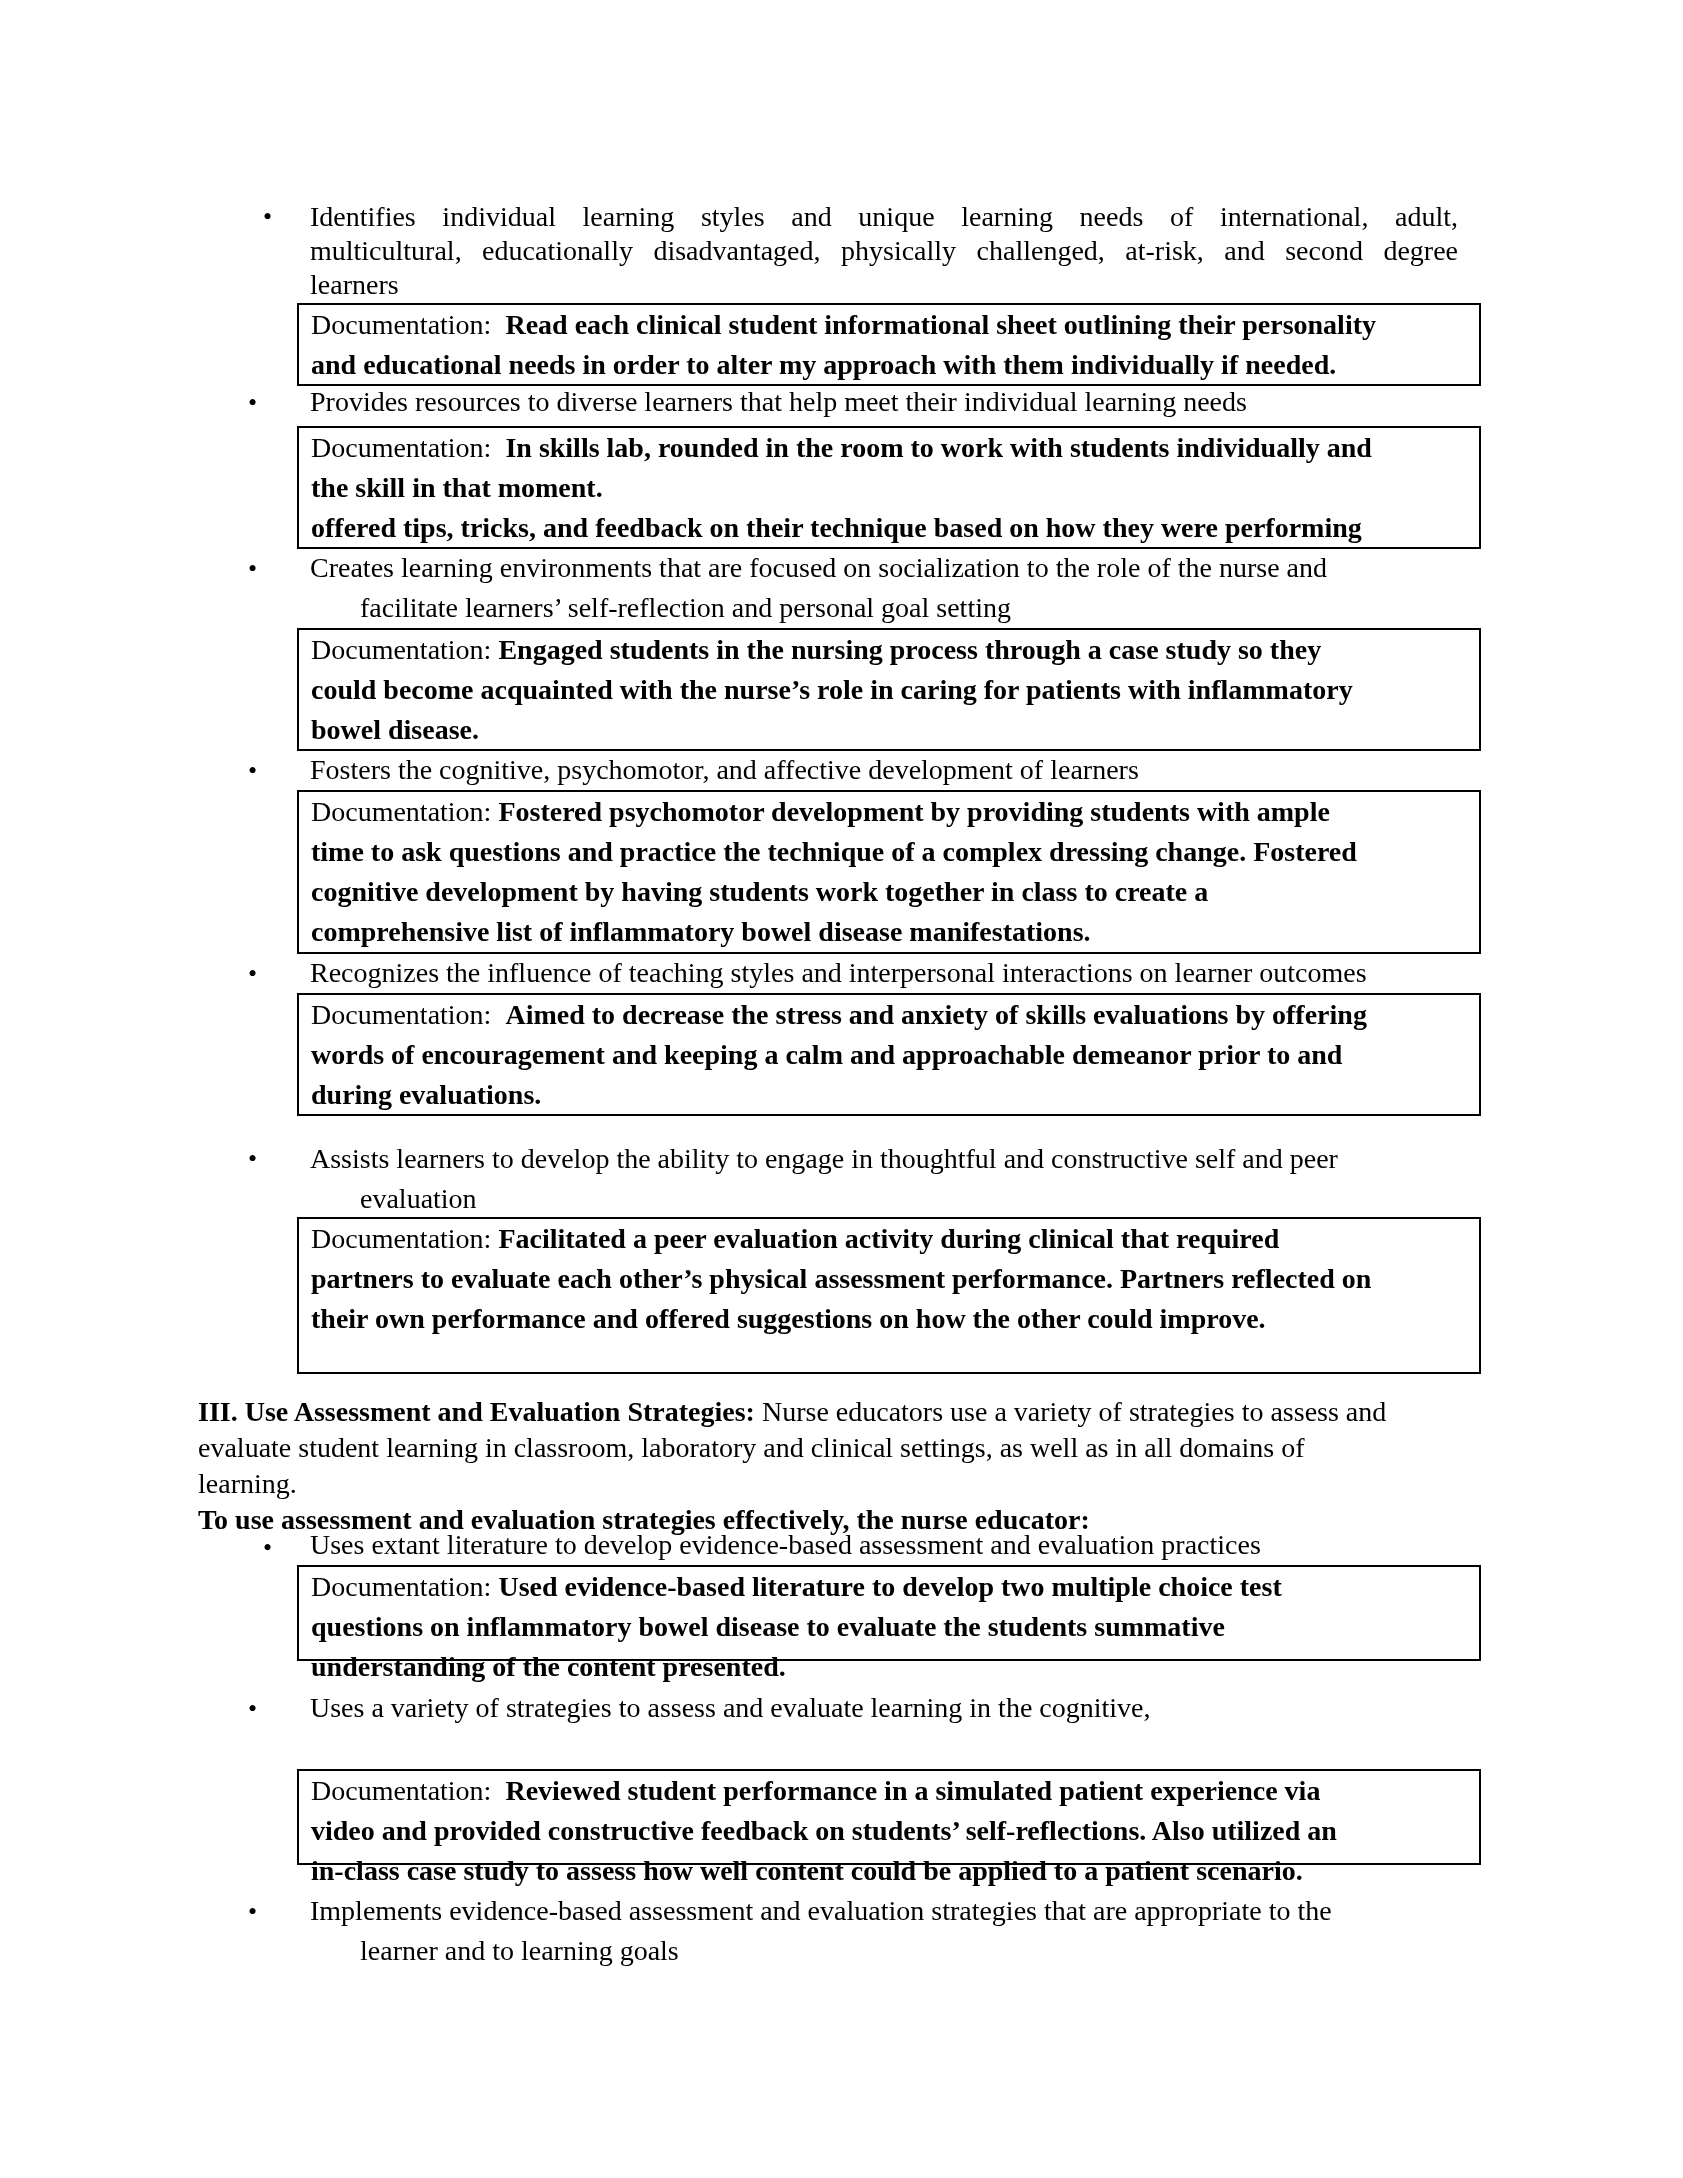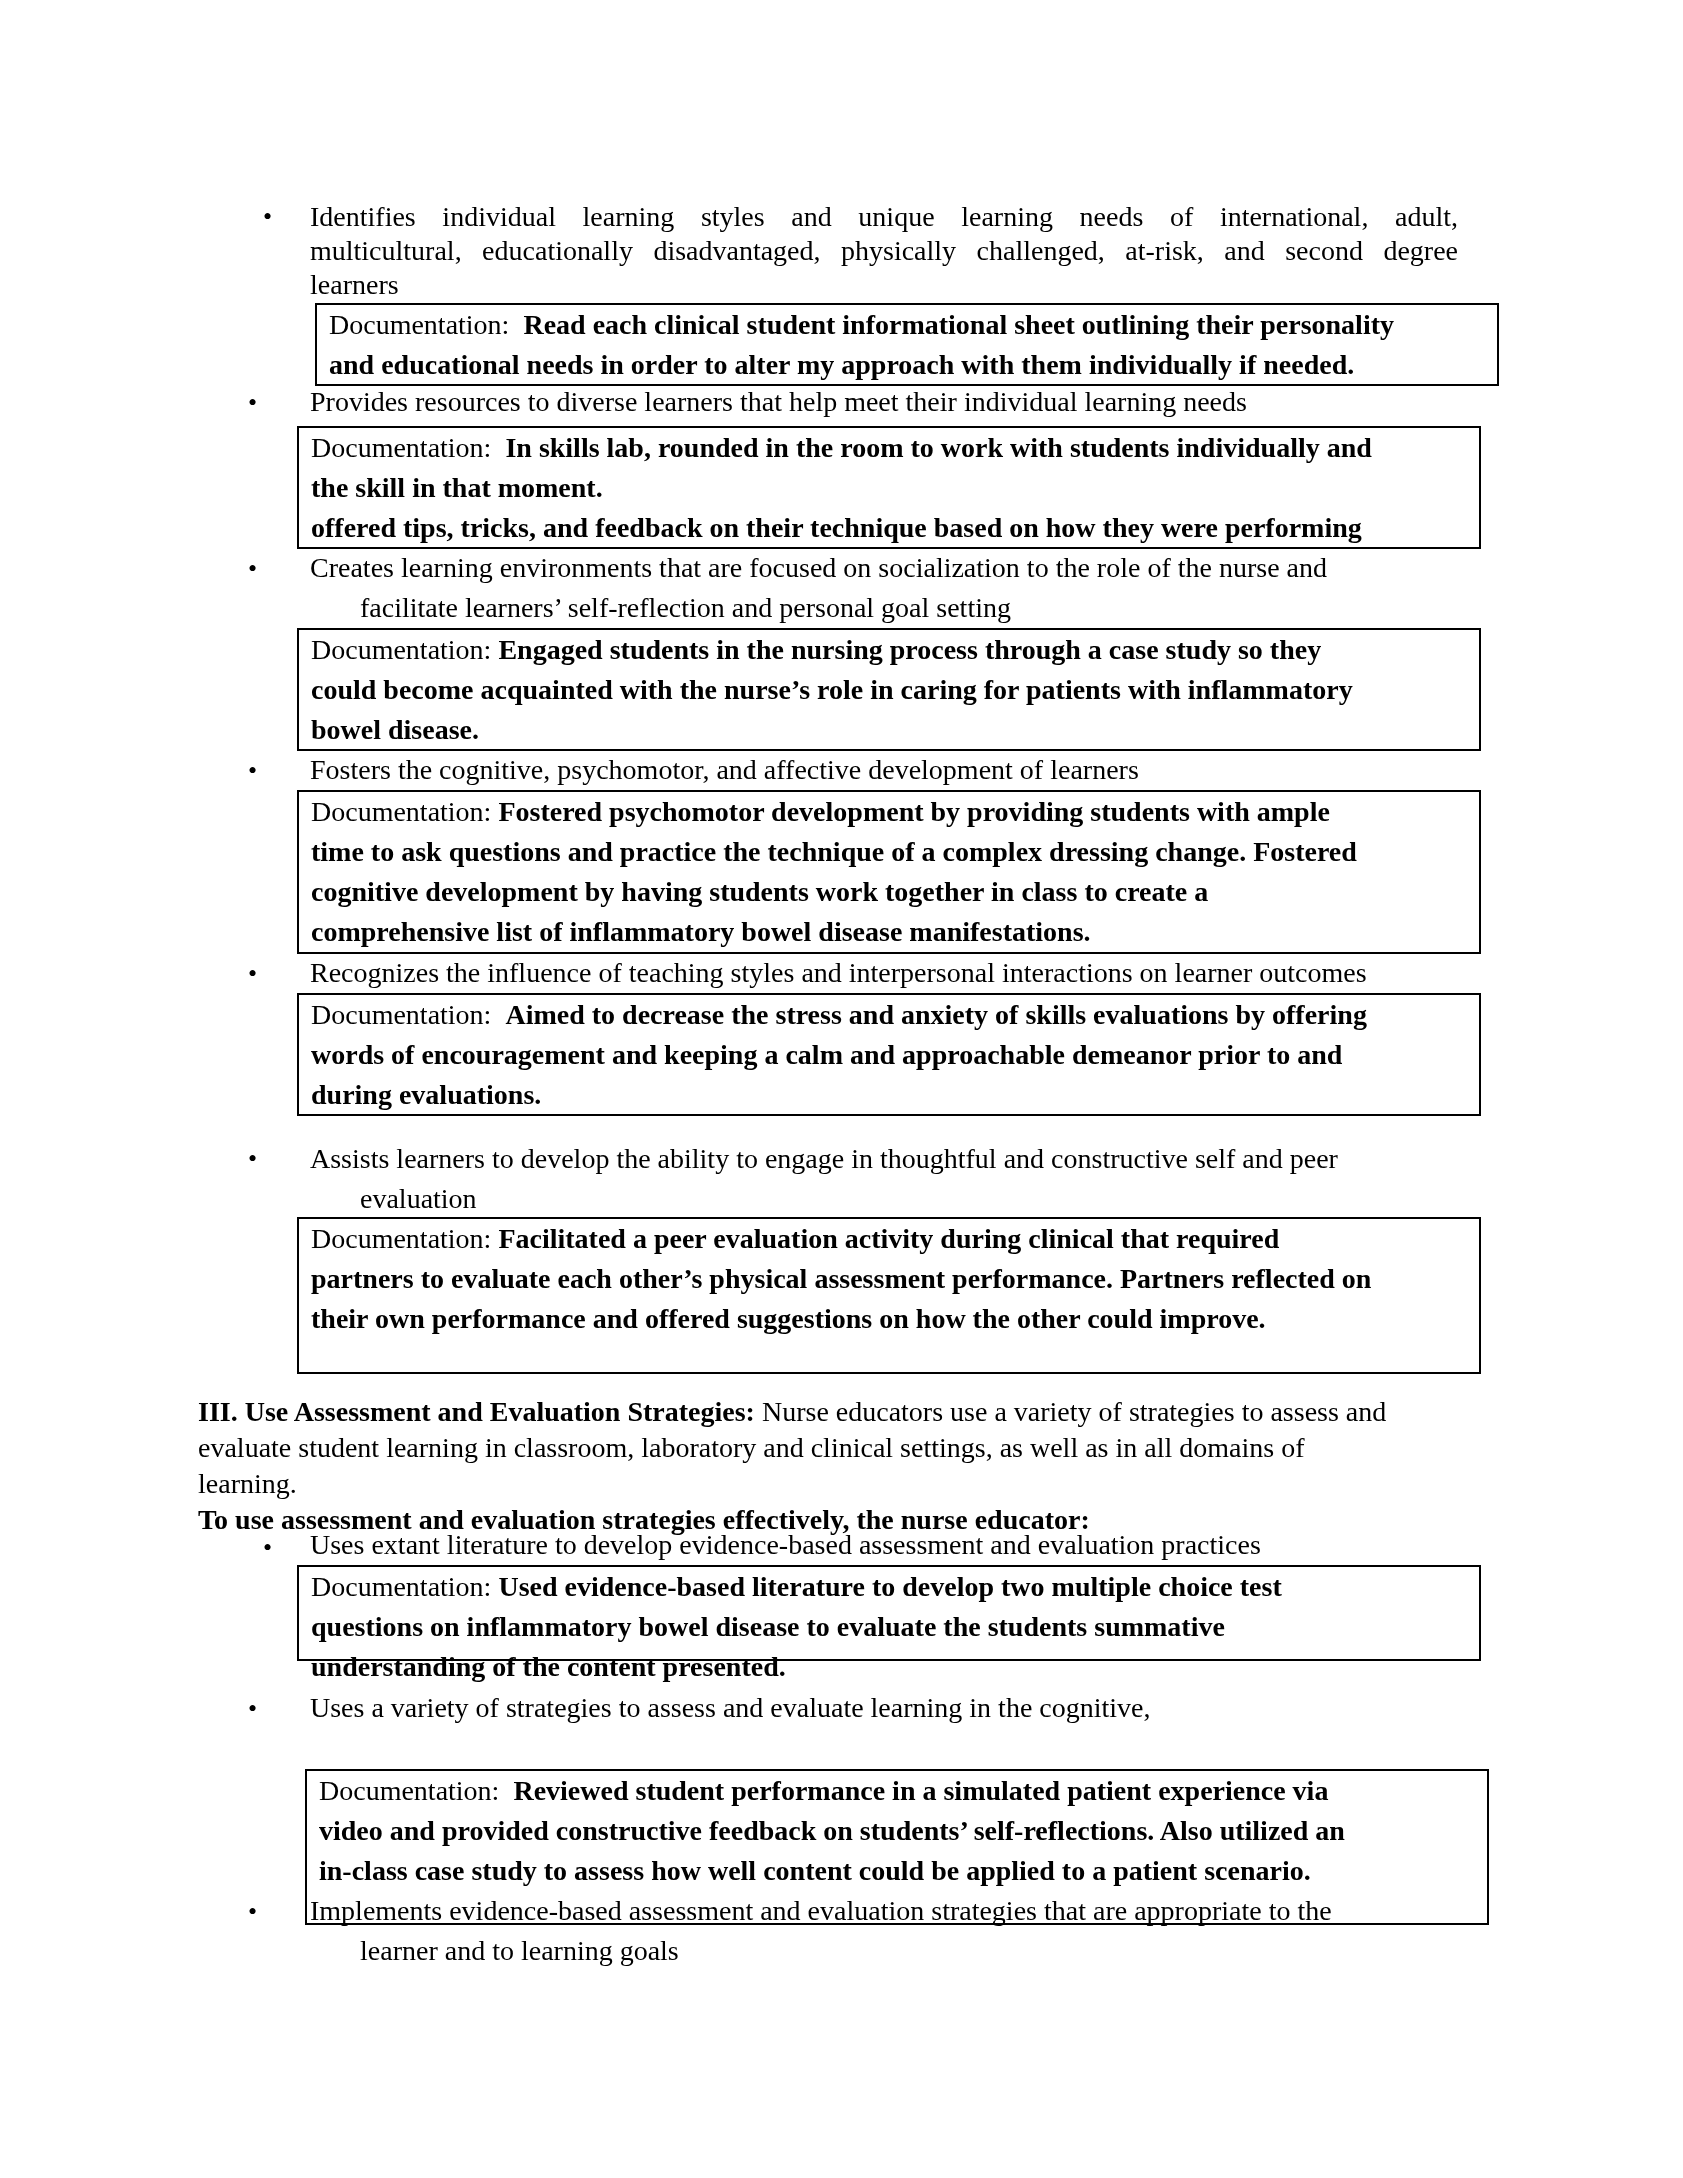--- a/index.html
+++ b/index.html
@@ -27,21 +27,21 @@
 <body>
 
 <div class="page">
 
   <span class="bullet" style="left:263px; top:204px;">•</span>
   <div class="crit tight just" style="top:200px;">
     <span class="l">Identifies individual learning styles and unique learning needs of international, adult,</span>
     <span class="l">multicultural, educationally disadvantaged, physically challenged, at-risk, and second degree</span>
     <span class="l last">learners</span>
   </div>
-  <div class="box" style="top:303px; height:83px;margin-left:18px;">
+  <div class="box" style="top:303px; height:83px;">
     <span class="l"><span class="lbl">Documentation:</span>&nbsp;&nbsp;<span class="b">Read each clinical student informational sheet outlining their personality</span></span>
     <span class="l b">and educational needs in order to alter my approach with them individually if needed.</span>
   </div>
 
   <span class="bullet" style="left:248px; top:390px;">•</span>
   <div class="crit" style="top:382px;">
     <span class="l">Provides resources to diverse learners that help meet their individual learning needs</span>
   </div>
   <div class="box" style="top:426px; height:123px;">
     <span class="l"><span class="lbl">Documentation:</span>&nbsp;&nbsp;<span class="b">In skills lab, rounded in the room to work with students individually and</span></span>
@@ -106,21 +106,21 @@
   <div class="box" style="top:1565px; height:96px;">
     <span class="l"><span class="lbl">Documentation:</span>&nbsp;<span class="b">Used evidence-based literature to develop two multiple choice test</span></span>
     <span class="l b">questions on inflammatory bowel disease to evaluate the students summative</span>
     <span class="l b">understanding of the content presented.</span>
   </div>
 
   <span class="bullet" style="left:248px; top:1696px;">•</span>
   <div class="crit" style="top:1688px;">
     <span class="l">Uses a variety of strategies to assess and evaluate learning in the cognitive,</span>
   </div>
-  <div class="box" style="top:1769px; height:156px;margin-left:8px;">
+  <div class="box" style="top:1769px; height:96px;">
     <span class="l"><span class="lbl">Documentation:</span>&nbsp;&nbsp;<span class="b">Reviewed student performance in a simulated patient experience via</span></span>
     <span class="l b">video and provided constructive feedback on students’ self-reflections.  Also utilized an</span>
     <span class="l b">in-class case study to assess how well content could be applied to a patient scenario.</span>
   </div>
 
   <span class="bullet" style="left:248px; top:1899px;">•</span>
   <div class="crit" style="top:1891px;">
     <span class="l">Implements evidence-based assessment and evaluation strategies that are appropriate to the</span>
     <span class="l ind">learner and to learning goals</span>
   </div>

